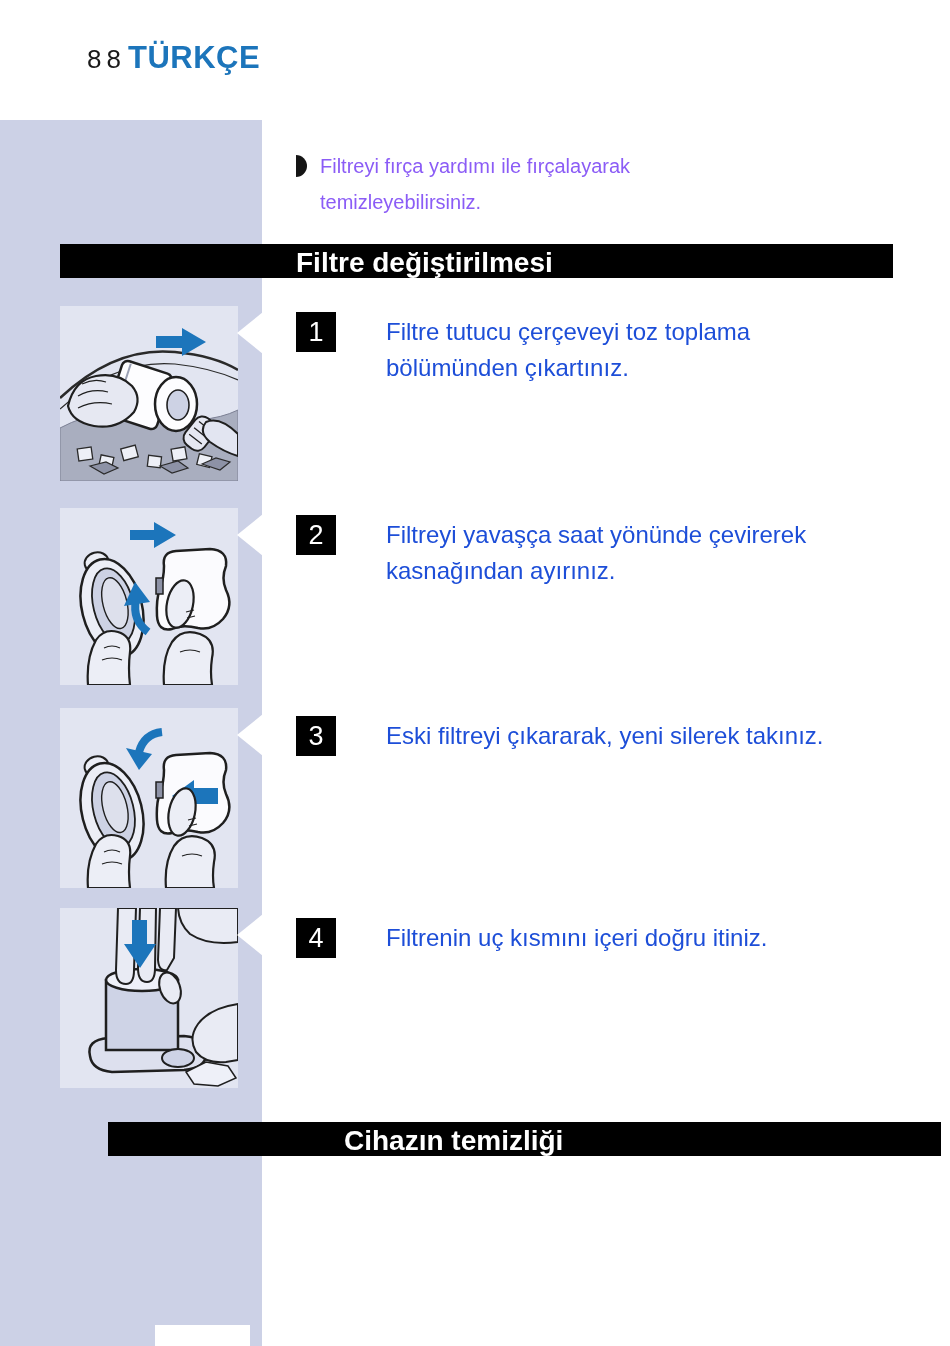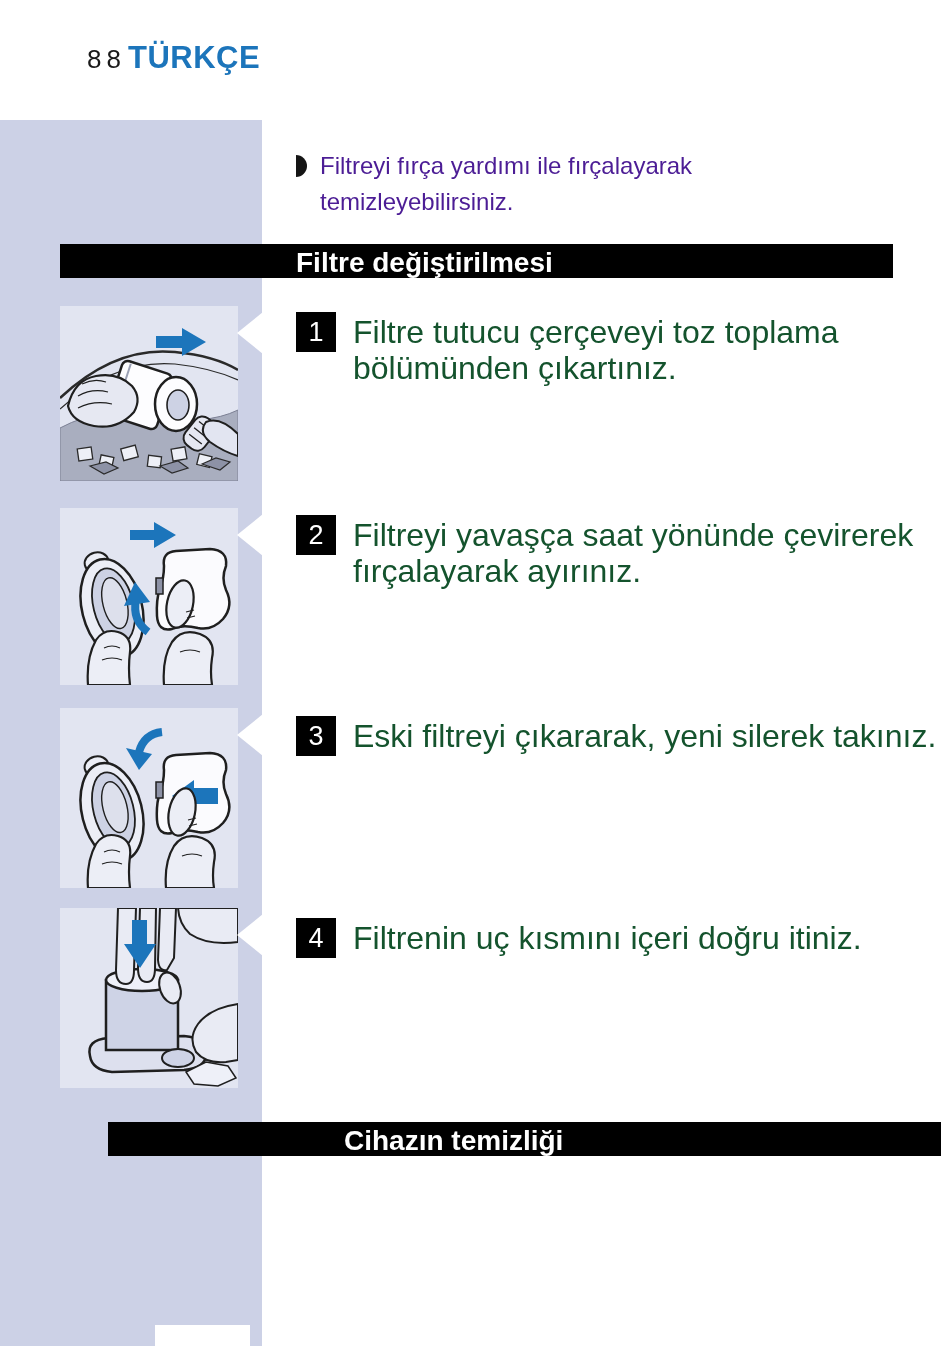--- a/index.html
+++ b/index.html
@@ -8,33 +8,33 @@
     font-family:"Liberation Sans", sans-serif; overflow:hidden; color:#161616;
   }
   .sidebar { position:absolute; left:0; top:120px; width:262px; height:1226px; background:#ccd1e6; z-index:0; }
   .sidebar-notch { position:absolute; left:155px; top:1325px; width:95px; height:21px; background:#ffffff; z-index:1; }
 
   .pagenum { position:absolute; left:57px; top:44px; font-size:26px; letter-spacing:5px; color:#1a1a1a;margin-left:30px; }
   .lang { position:absolute; left:112px; top:40px; font-size:31px; font-weight:bold; letter-spacing:0.5px; color:#1c75bb;margin-left:16px; }
 
   .bullet-para { position:absolute; left:296px; display:flex; align-items:flex-start; z-index:2; }
   .bullet-glyph { width:11px; height:22px; background:#151515; border-radius:0 11px 11px 0; margin-top:7px; flex:none; }
-  .bullet-text { margin-left:13px; font-size:24px; line-height:36px; color:#4c1d95; white-space:pre-wrap; }
+  .bullet-text { margin-left:13px; font-size:20px; line-height:36px; color:#8b5cf6; white-space:pre-wrap; }
 
   .bar {
     position:absolute; left:60px; width:833px; height:34px; background:#000000;
     color:#ffffff; font-size:28px; font-weight:bold; line-height:37px;
     padding-left:236px; box-sizing:border-box; z-index:3;
   }
 
   .stepnum {
     position:absolute; left:296px; width:40px; height:40px; background:#000000;
     color:#ffffff; text-align:center; line-height:40px; font-size:27px; z-index:2;
   }
-  .steptext { position:absolute; left:353px; font-size:32px; line-height:36px; color:#14532d; white-space:pre-wrap; z-index:2; }
+  .steptext { position:absolute; left:386px; font-size:24px; line-height:36px; color:#1d4ed8; white-space:pre-wrap; z-index:2; }
 
   .illus { position:absolute; left:60px; margin:0; z-index:1; }
   .illus svg { display:block; }
   .callout {
     position:absolute; left:237px; width:0; height:0; z-index:2;
     border-top:21px solid transparent; border-bottom:21px solid transparent; border-right:26px solid #ffffff;
   }
 </style>
 </head>
 <body>
@@ -125,21 +125,21 @@
       <path d="M42 152 Q 52 148 62 152" fill="none" stroke="#1f1f1f" stroke-width="1.1"></path>
       <path d="M104 177 Q 102 150 112 134 Q 122 120 140 126 Q 156 132 152 150 Q 150 164 152 177 Z" fill="#eceef6" stroke="#1f1f1f" stroke-width="2.2"></path>
       <path d="M120 144 Q 130 140 140 144" fill="none" stroke="#1f1f1f" stroke-width="1.1"></path>
     </svg>
   </figure>
   <div class="callout" style="top:514px;"></div>
   <div class="stepnum" style="top:515px;">
     <span>2</span>
   </div>
   <div class="steptext" style="top:517px;">Filtreyi yavaşça saat yönünde çevirerek
-fırçalayarak ayırınız.</div>
+kasnağından ayırınız.</div>
 
   <figure class="illus" style="top:708px;">
     <svg width="178" height="180" viewBox="0 0 178 180">
       <rect width="178" height="180" fill="#e2e5f1"></rect>
       <path d="M102 24 Q 84 26 79 44" fill="none" stroke="#1c75bb" stroke-width="8"></path>
       <path d="M66 40 L79 62 L92 46 Z" fill="#1c75bb"></path>
       <g transform="rotate(-14 52 104)">
         <ellipse cx="48" cy="56" rx="12" ry="10" fill="#eceef6" stroke="#1f1f1f" stroke-width="2"></ellipse>
         <ellipse cx="52" cy="104" rx="30" ry="50" fill="#eceef6" stroke="#1f1f1f" stroke-width="2.5"></ellipse>
         <ellipse cx="54" cy="102" rx="20" ry="38" fill="#cdd2e4" stroke="#1f1f1f" stroke-width="1.8"></ellipse>

